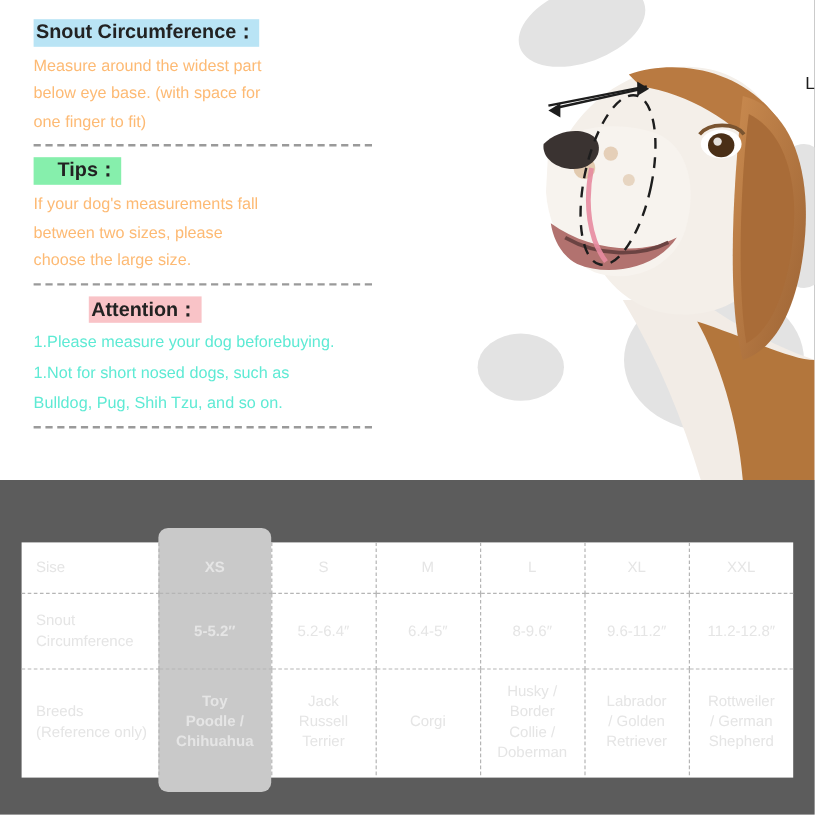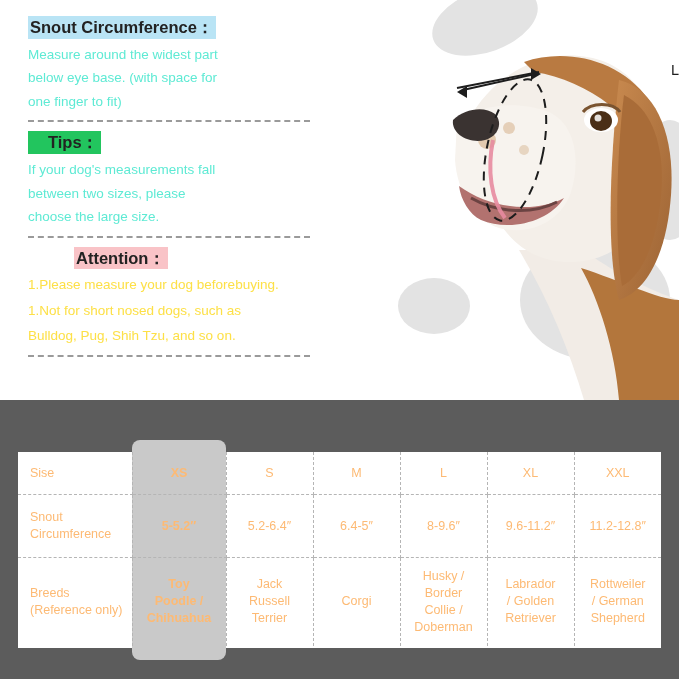--- a/index.html
+++ b/index.html
@@ -63,38 +63,38 @@
   .heading {
     font-size: 16.5px;
     font-weight: bold;
     color: #222;
     display: inline-block;
     padding: 1px 3px 1px 2px;
     margin: 0 0 6px 0;
     line-height: 1.25;
   }
   .hl-blue { background: #b9e4f5; }
-  .hl-yellow { background: #22c55e; padding-left: 20px; }
+  .hl-yellow { background: #86efac; padding-left: 20px; }
   .hl-pink { background: #f9c3c7; margin-left: 46px; }
 
   .body-text {
     font-size: 13.5px;
-    color: #5eead4;
+    color: #fdba74;
     line-height: 1.45;
     margin: 0 0 4px 0;
   }
   .dashes {
     margin: 9px 0 9px 0;
     border: none;
     border-top: 2px dashed #9a9a9a;
     width: 282px;
   }
   .numbered {
     font-size: 13.5px;
-    color: #fde047;
+    color: #5eead4;
     line-height: 1.45;
     margin: 0 0 6px 0;
   }
 
   
   #photo {
     position: absolute;
     right: 0;
     top: 0;
     width: 360px;
@@ -122,21 +122,21 @@
   table {
     border-collapse: collapse;
     width: 643px;
     background: #ffffff;
     table-layout: fixed;
   }
   td {
     border-right: 1px dashed #b5b5b5;
     border-bottom: 1px dashed #b5b5b5;
     font-size: 12.5px;
-    color: #fdba74;
+    color: #e5e5e5;
     padding: 10px 6px;
     vertical-align: middle;
     text-align: center;
     line-height: 1.35;
   }
   tr:last-child td { border-bottom: none; }
   td:last-child { border-right: none; }
   td.rowhead {
     text-align: left;
     padding-left: 12px;

